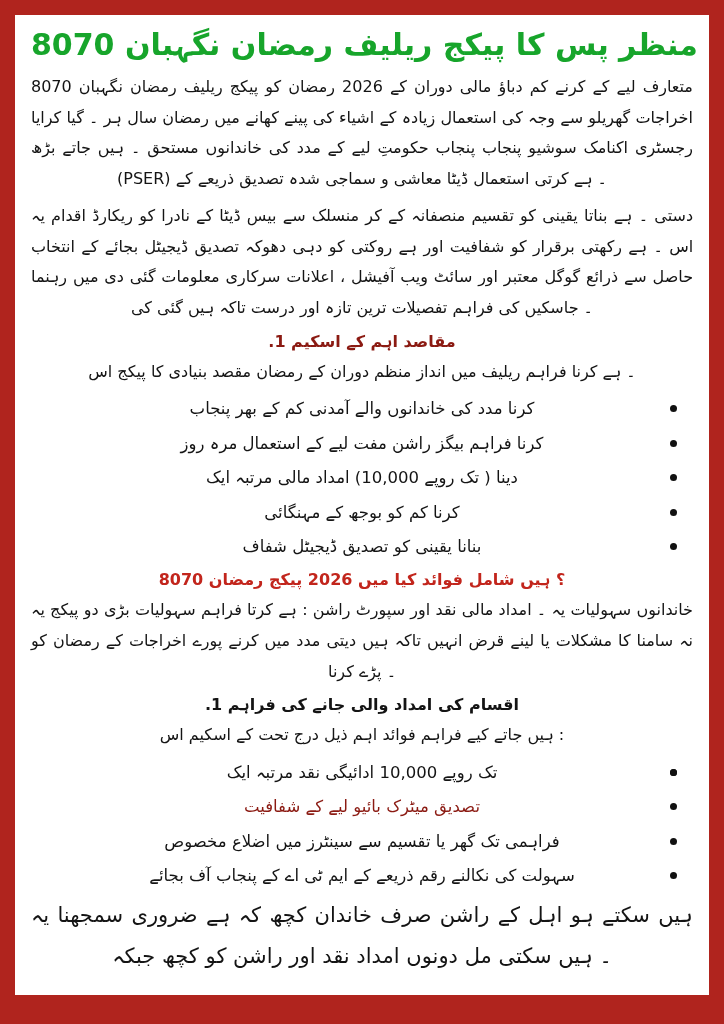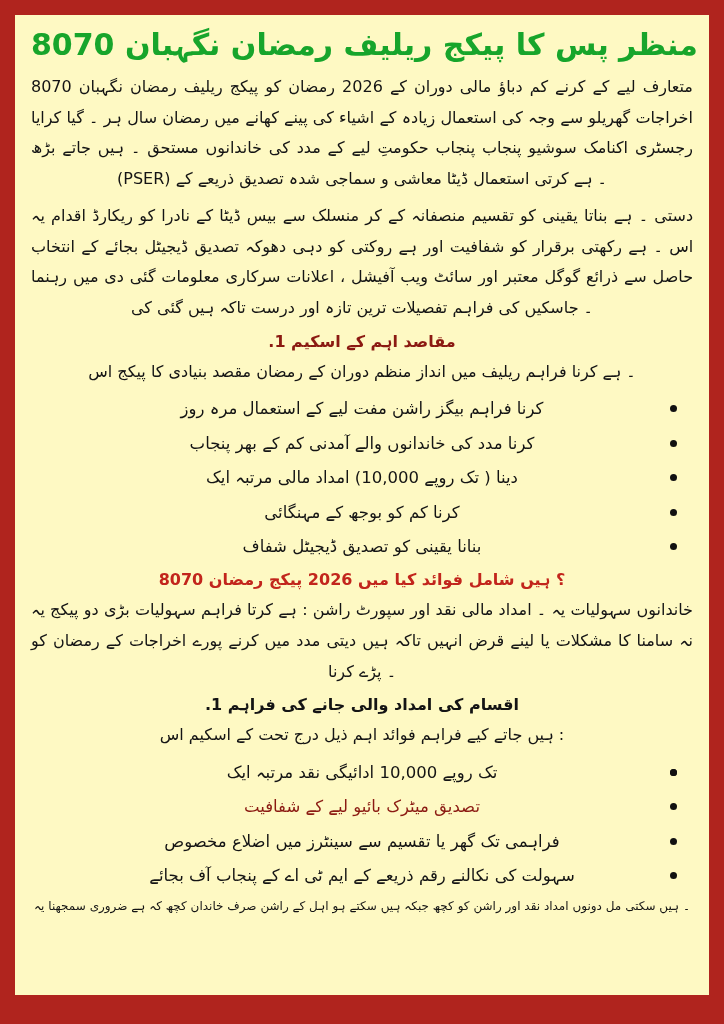--- a/index.html
+++ b/index.html
@@ -10,21 +10,21 @@
   }
   .frame {
     box-sizing: border-box;
     width: 724px; height: 1024px;
     padding: 15px 15px 29px 15px;
     background: #B0241E;
   }
   .page {
     box-sizing: border-box;
     width: 100%; height: 100%;
-    background: #fef9c3;
+    background: #ffffff;
     padding: 4px 16px 2px 16px;
     overflow: hidden;
     color: #141414;
   }
   
   .u { direction: ltr; }
   .wr { unicode-bidi: isolate; direction: rtl; }
   .wl { unicode-bidi: isolate; direction: ltr; }
 
   .title {
@@ -52,44 +52,44 @@
     font-size: 16.5px; line-height: 1.9;
     text-align: center;
   }
   .dot {
     position: absolute;
     right: 16px; top: 12px;
     width: 7px; height: 7px;
     border-radius: 50%;
     background: #111111;
   }
-  .small { font-size: 12px; margin-bottom: 16px; }
+  .small { font-size: 21px; margin-bottom: 16px; }
 </style>
 </head>
 <body>
 
 <div class="frame">
   <div class="page">
 
     <div class="title u" style="color: rgb(23, 165, 43);"><span class="wl">8070</span> <span class="wr">نگہبان</span> <span class="wr">رمضان</span> <span class="wr">ریلیف</span> <span class="wr">پیکج</span> <span class="wr">کا</span> <span class="wr">پس</span> <span class="wr">منظر</span></div>
 
     <p class="para u"><span class="wl">8070</span> <span class="wr">نگہبان</span> <span class="wr">رمضان</span> <span class="wr">ریلیف</span> <span class="wr">پیکج</span> <span class="wr">کو</span> <span class="wr">رمضان</span> <span class="wl">2026</span> <span class="wr">کے</span> <span class="wr">دوران</span> <span class="wr">مالی</span> <span class="wr">دباؤ</span> <span class="wr">کم</span> <span class="wr">کرنے</span> <span class="wr">کے</span> <span class="wr">لیے</span> <span class="wr">متعارف</span> <span class="wr">کرایا</span> <span class="wr">گیا</span> <span class="wr">۔</span> <span class="wr">ہر</span> <span class="wr">سال</span> <span class="wr">رمضان</span> <span class="wr">میں</span> <span class="wr">کھانے</span> <span class="wr">پینے</span> <span class="wr">کی</span> <span class="wr">اشیاء</span> <span class="wr">کے</span> <span class="wr">زیادہ</span> <span class="wr">استعمال</span> <span class="wr">کی</span> <span class="wr">وجہ</span> <span class="wr">سے</span> <span class="wr">گھریلو</span> <span class="wr">اخراجات</span> <span class="wr">بڑھ</span> <span class="wr">جاتے</span> <span class="wr">ہیں</span> <span class="wr">۔</span> <span class="wr">مستحق</span> <span class="wr">خاندانوں</span> <span class="wr">کی</span> <span class="wr">مدد</span> <span class="wr">کے</span> <span class="wr">لیے</span> <span class="wr">حکومتِ</span> <span class="wr">پنجاب</span> <span class="wr">پنجاب</span> <span class="wr">سوشیو</span> <span class="wr">اکنامک</span> <span class="wr">رجسٹری</span> <span class="wl">(PSER)</span> <span class="wr">کے</span> <span class="wr">ذریعے</span> <span class="wr">تصدیق</span> <span class="wr">شدہ</span> <span class="wr">سماجی</span> <span class="wr">و</span> <span class="wr">معاشی</span> <span class="wr">ڈیٹا</span> <span class="wr">استعمال</span> <span class="wr">کرتی</span> <span class="wr">ہے</span> <span class="wr">۔</span></p>
     <p class="para u"><span class="wr">یہ</span> <span class="wr">اقدام</span> <span class="wr">ریکارڈ</span> <span class="wr">کو</span> <span class="wr">نادرا</span> <span class="wr">کے</span> <span class="wr">ڈیٹا</span> <span class="wr">بیس</span> <span class="wr">سے</span> <span class="wr">منسلک</span> <span class="wr">کر</span> <span class="wr">کے</span> <span class="wr">منصفانہ</span> <span class="wr">تقسیم</span> <span class="wr">کو</span> <span class="wr">یقینی</span> <span class="wr">بناتا</span> <span class="wr">ہے</span> <span class="wr">۔</span> <span class="wr">دستی</span> <span class="wr">انتخاب</span> <span class="wr">کے</span> <span class="wr">بجائے</span> <span class="wr">ڈیجیٹل</span> <span class="wr">تصدیق</span> <span class="wr">دھوکہ</span> <span class="wr">دہی</span> <span class="wr">کو</span> <span class="wr">روکتی</span> <span class="wr">ہے</span> <span class="wr">اور</span> <span class="wr">شفافیت</span> <span class="wr">کو</span> <span class="wr">برقرار</span> <span class="wr">رکھتی</span> <span class="wr">ہے</span> <span class="wr">۔</span> <span class="wr">اس</span> <span class="wr">رہنما</span> <span class="wr">میں</span> <span class="wr">دی</span> <span class="wr">گئی</span> <span class="wr">معلومات</span> <span class="wr">سرکاری</span> <span class="wr">اعلانات</span> <span class="wr">،</span> <span class="wr">آفیشل</span> <span class="wr">ویب</span> <span class="wr">سائٹ</span> <span class="wr">اور</span> <span class="wr">معتبر</span> <span class="wr">گوگل</span> <span class="wr">ذرائع</span> <span class="wr">سے</span> <span class="wr">حاصل</span> <span class="wr">کی</span> <span class="wr">گئی</span> <span class="wr">ہیں</span> <span class="wr">تاکہ</span> <span class="wr">درست</span> <span class="wr">اور</span> <span class="wr">تازہ</span> <span class="wr">ترین</span> <span class="wr">تفصیلات</span> <span class="wr">فراہم</span> <span class="wr">کی</span> <span class="wr">جاسکیں</span> <span class="wr">۔</span></p>
 
     <div class="heading u" style="color: rgb(139, 26, 18);"><span class="wl">.1</span> <span class="wr">اسکیم</span> <span class="wr">کے</span> <span class="wr">اہم</span> <span class="wr">مقاصد</span></div>
     <p class="para center u"><span class="wr">اس</span> <span class="wr">پیکج</span> <span class="wr">کا</span> <span class="wr">بنیادی</span> <span class="wr">مقصد</span> <span class="wr">رمضان</span> <span class="wr">کے</span> <span class="wr">دوران</span> <span class="wr">منظم</span> <span class="wr">انداز</span> <span class="wr">میں</span> <span class="wr">ریلیف</span> <span class="wr">فراہم</span> <span class="wr">کرنا</span> <span class="wr">ہے</span> <span class="wr">۔</span></p>
 
     <div class="bullets">
       <div class="bullet">
         <span class="dot"></span>
-        <span class="u"><span class="wr">روز</span> <span class="wr">مرہ</span> <span class="wr">استعمال</span> <span class="wr">کے</span> <span class="wr">لیے</span> <span class="wr">مفت</span> <span class="wr">راشن</span> <span class="wr">بیگز</span> <span class="wr">فراہم</span> <span class="wr">کرنا</span></span>
+        <span class="u"><span class="wr">پنجاب</span> <span class="wr">بھر</span> <span class="wr">کے</span> <span class="wr">کم</span> <span class="wr">آمدنی</span> <span class="wr">والے</span> <span class="wr">خاندانوں</span> <span class="wr">کی</span> <span class="wr">مدد</span> <span class="wr">کرنا</span></span>
       </div>
       <div class="bullet">
         <span class="dot"></span>
-        <span class="u"><span class="wr">پنجاب</span> <span class="wr">بھر</span> <span class="wr">کے</span> <span class="wr">کم</span> <span class="wr">آمدنی</span> <span class="wr">والے</span> <span class="wr">خاندانوں</span> <span class="wr">کی</span> <span class="wr">مدد</span> <span class="wr">کرنا</span></span>
+        <span class="u"><span class="wr">روز</span> <span class="wr">مرہ</span> <span class="wr">استعمال</span> <span class="wr">کے</span> <span class="wr">لیے</span> <span class="wr">مفت</span> <span class="wr">راشن</span> <span class="wr">بیگز</span> <span class="wr">فراہم</span> <span class="wr">کرنا</span></span>
       </div>
       <div class="bullet">
         <span class="dot"></span>
         <span class="u"><span class="wr">ایک</span> <span class="wr">مرتبہ</span> <span class="wr">مالی</span> <span class="wr">امداد</span> <span class="wl">(10,000</span> <span class="wr">روپے</span> <span class="wr">تک</span> <span class="wl">)</span> <span class="wr">دینا</span></span>
       </div>
       <div class="bullet">
         <span class="dot"></span>
         <span class="u"><span class="wr">مہنگائی</span> <span class="wr">کے</span> <span class="wr">بوجھ</span> <span class="wr">کو</span> <span class="wr">کم</span> <span class="wr">کرنا</span></span>
       </div>
       <div class="bullet">

